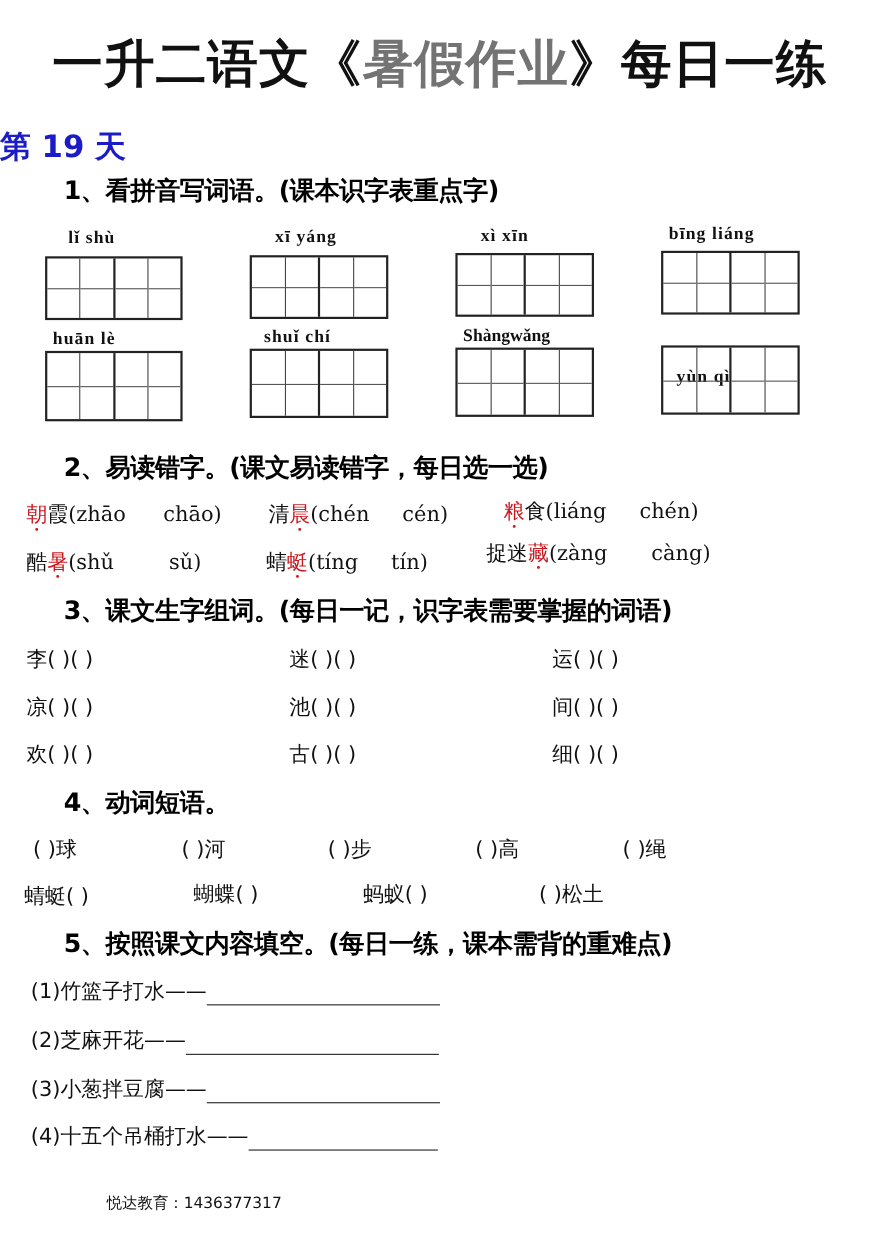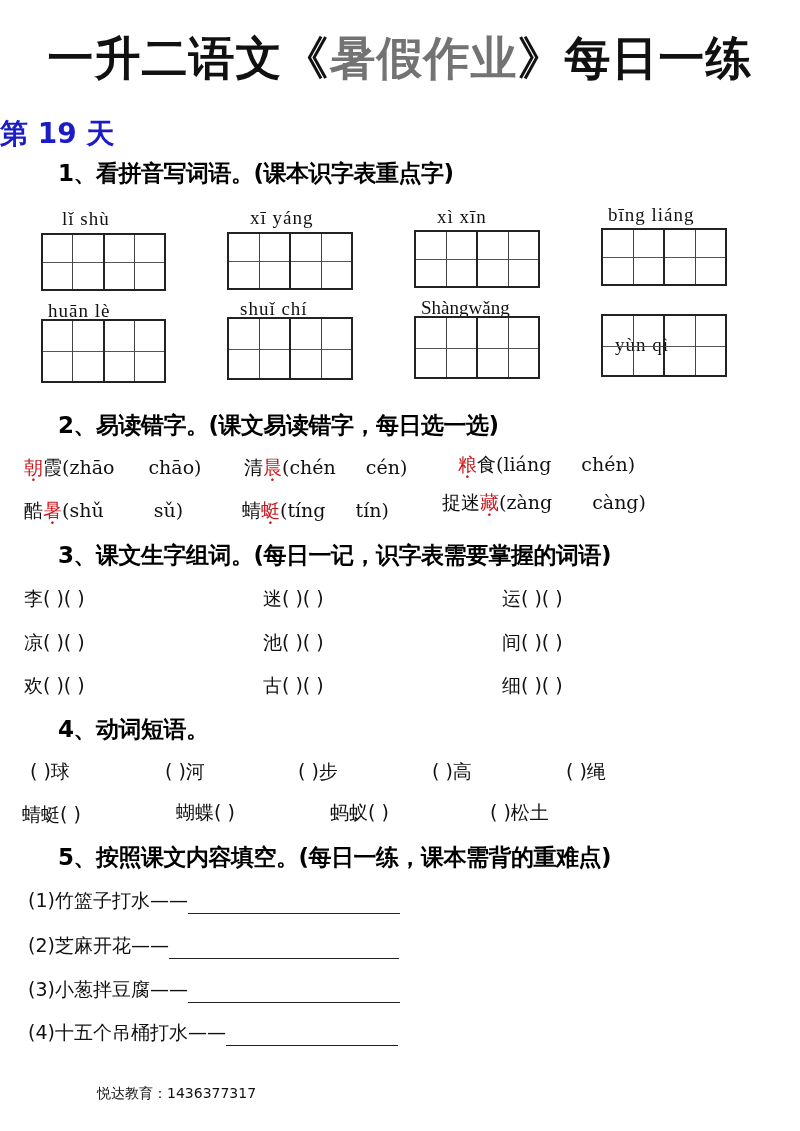--- a/index.html
+++ b/index.html
@@ -6,21 +6,21 @@
   body { width: 800px; height: 1131px; position: relative; overflow: hidden;
          font-family: "DejaVu Serif", "Liberation Serif", serif; color: #111; }
   .abs { position: absolute; }
   .title { left: 0; top: 28px; width: 800px; text-align: center; font-size: 46px; font-weight: bold;
            font-family: "DejaVu Sans", sans-serif; letter-spacing: 1px; white-space: nowrap; }
   .title .red { color: #737373; }
   .day { left: 0; top: 115px; width: 800px; text-align: left; font-size: 28px; font-weight: bold;
          color: #1b1bc8; font-family: "DejaVu Sans", sans-serif; }
   .sec { left: 22px; font-size: 23px; font-weight: bold; color: #000000;
          font-family: "DejaVu Sans", sans-serif; white-space: nowrap; letter-spacing: -0.5px; margin-left: 36px; }
-  .pinyin { font-size: 19px; font-weight: normal; font-family: "Liberation Serif", serif; white-space: nowrap; letter-spacing: 1px; }
+  .pinyin { font-size: 16px; font-weight: bold; font-family: "Liberation Serif", serif; white-space: nowrap; letter-spacing: 1px; }
   .grid { border: 2px solid #222; box-sizing: border-box; display: flex; }
   .grid .cell { flex: 1; position: relative; border-right: 1px solid #444; }
   .grid .cell.mid { border-right: 2px solid #222; }
   .grid .cell:last-child { border-right: none; }
   .grid .cell::after { content: ""; position: absolute; left: 0; right: 0; top: 50%; border-top: 1px solid #555; }
   .row2 { font-size: 19px; white-space: nowrap; font-family: "DejaVu Serif", serif; }
   .red { color: #c8161d; position: relative; }
   .dot::after { content: "·"; position: absolute; left: 50%; bottom: -14px; transform: translateX(-50%); color: #c8161d; font-size: 20px; }
   .word { font-size: 19px; white-space: nowrap; font-family: "DejaVu Sans", sans-serif; }
   .blank { display: inline-block; border-bottom: 1.5px solid #222; height: 18px; vertical-align: bottom; }

